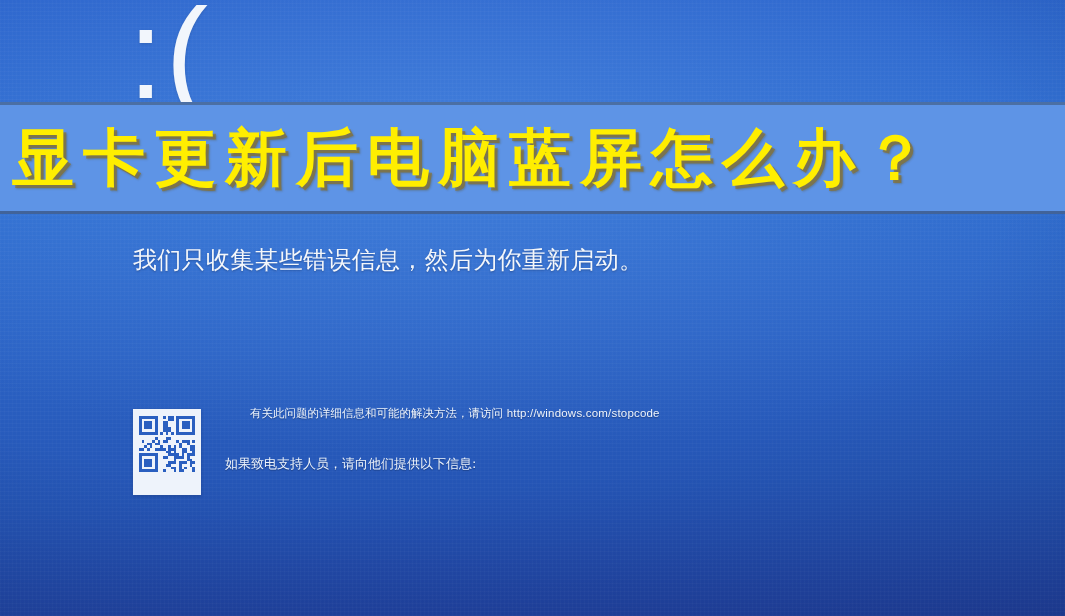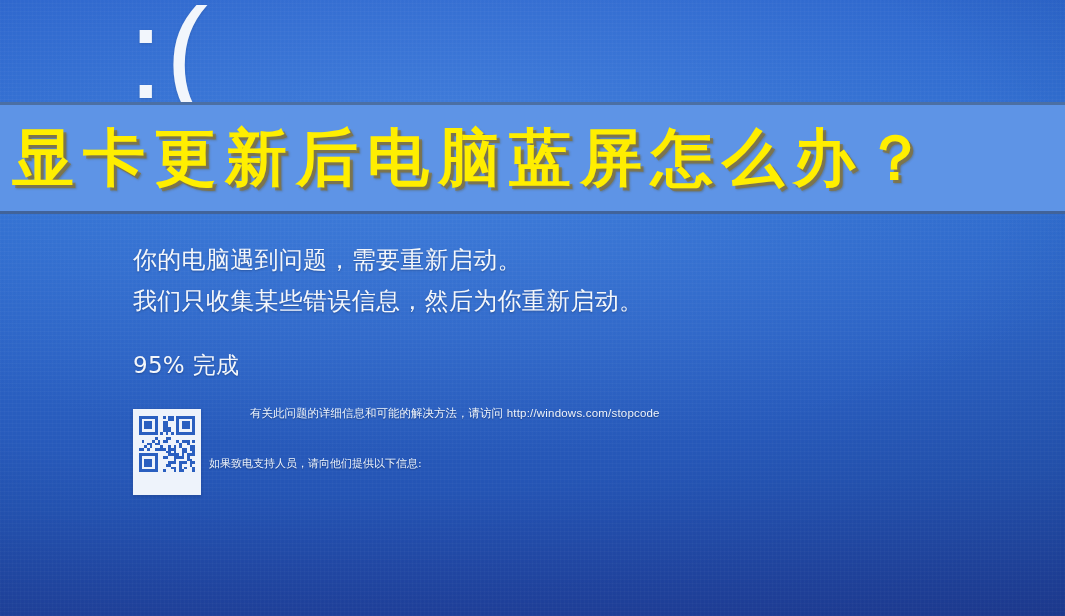--- a/index.html
+++ b/index.html
@@ -148,22 +148,22 @@
     font-size:11.5px;
     line-height:14px;
     letter-spacing:0;
     margin-left:41px;
   }
   #fine-url .url {
     font-family:"Liberation Sans", sans-serif;
     letter-spacing:.2px;
   }
   #fine-support {
-    position:absolute; top:52px; left:0;
-    font-size:11px;
+    position:absolute; top:52px; left:16px;
+    font-size:13px;
     line-height:12px;
   }
   #fine-stopcode {
     position:absolute; top:74px; left:0;
     font-size:9.5px;
     line-height:12px;
     letter-spacing:.2px;
   }
   #fine-stopcode .code {
     font-family:"Liberation Sans", sans-serif;
@@ -173,25 +173,23 @@
 </head>
 <body>
 
 <div id="screen">
 
   <div id="texture"></div>
 
   <div id="sadface">:(</div>
 
   <div id="body-copy">
-    <div class="bsod-line">你的电脑遇到问题，需要重新启动。</div>
     <div class="bsod-line">我们只收集某些错误信息，然后为你重新启动。</div>
   </div>
 
-  <div id="progress-line">95% 完成</div>
 
   <div id="detail-block">
 
     <div id="qr-wrap">
       <div id="qr-grid">
           <i class="on"></i>
           <i class="on"></i>
           <i class="on"></i>
           <i class="on"></i>
           <i class="on"></i>

